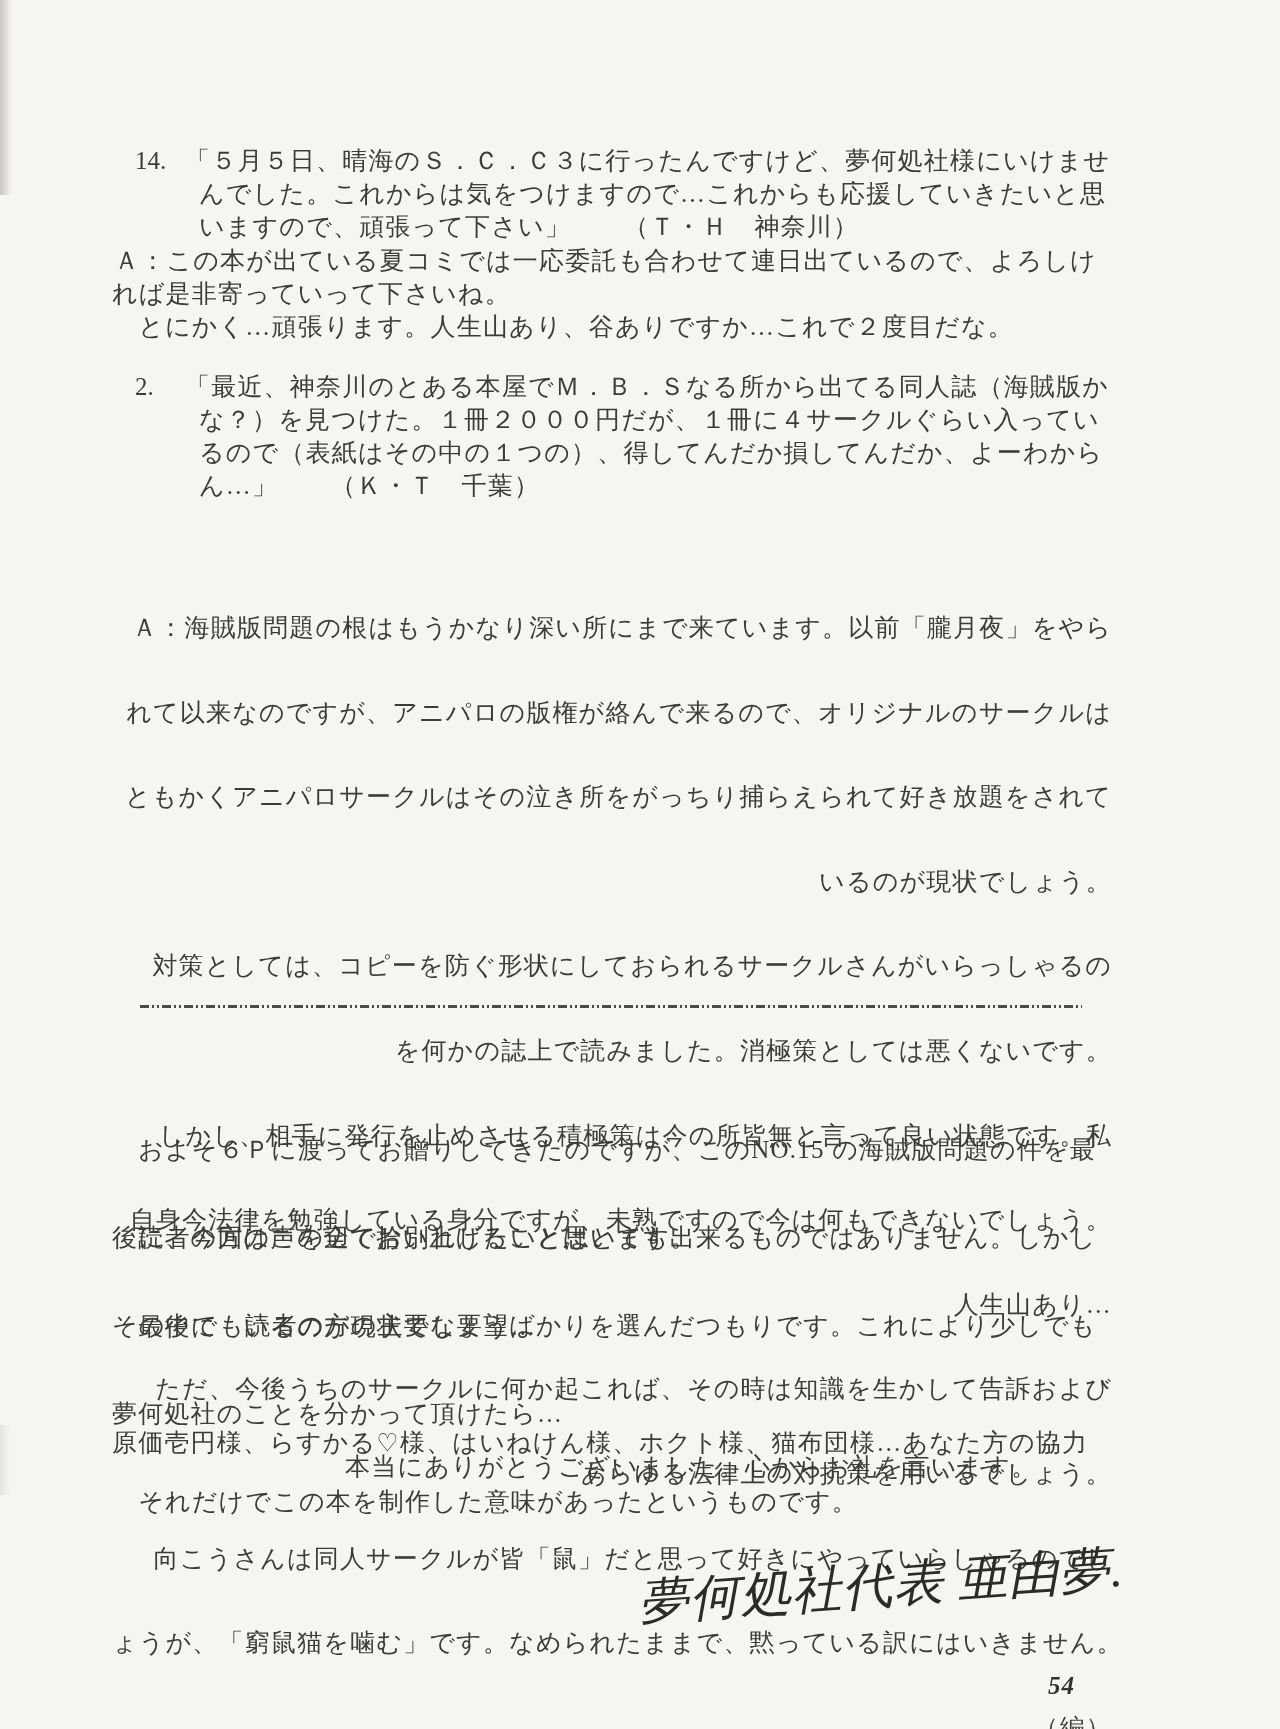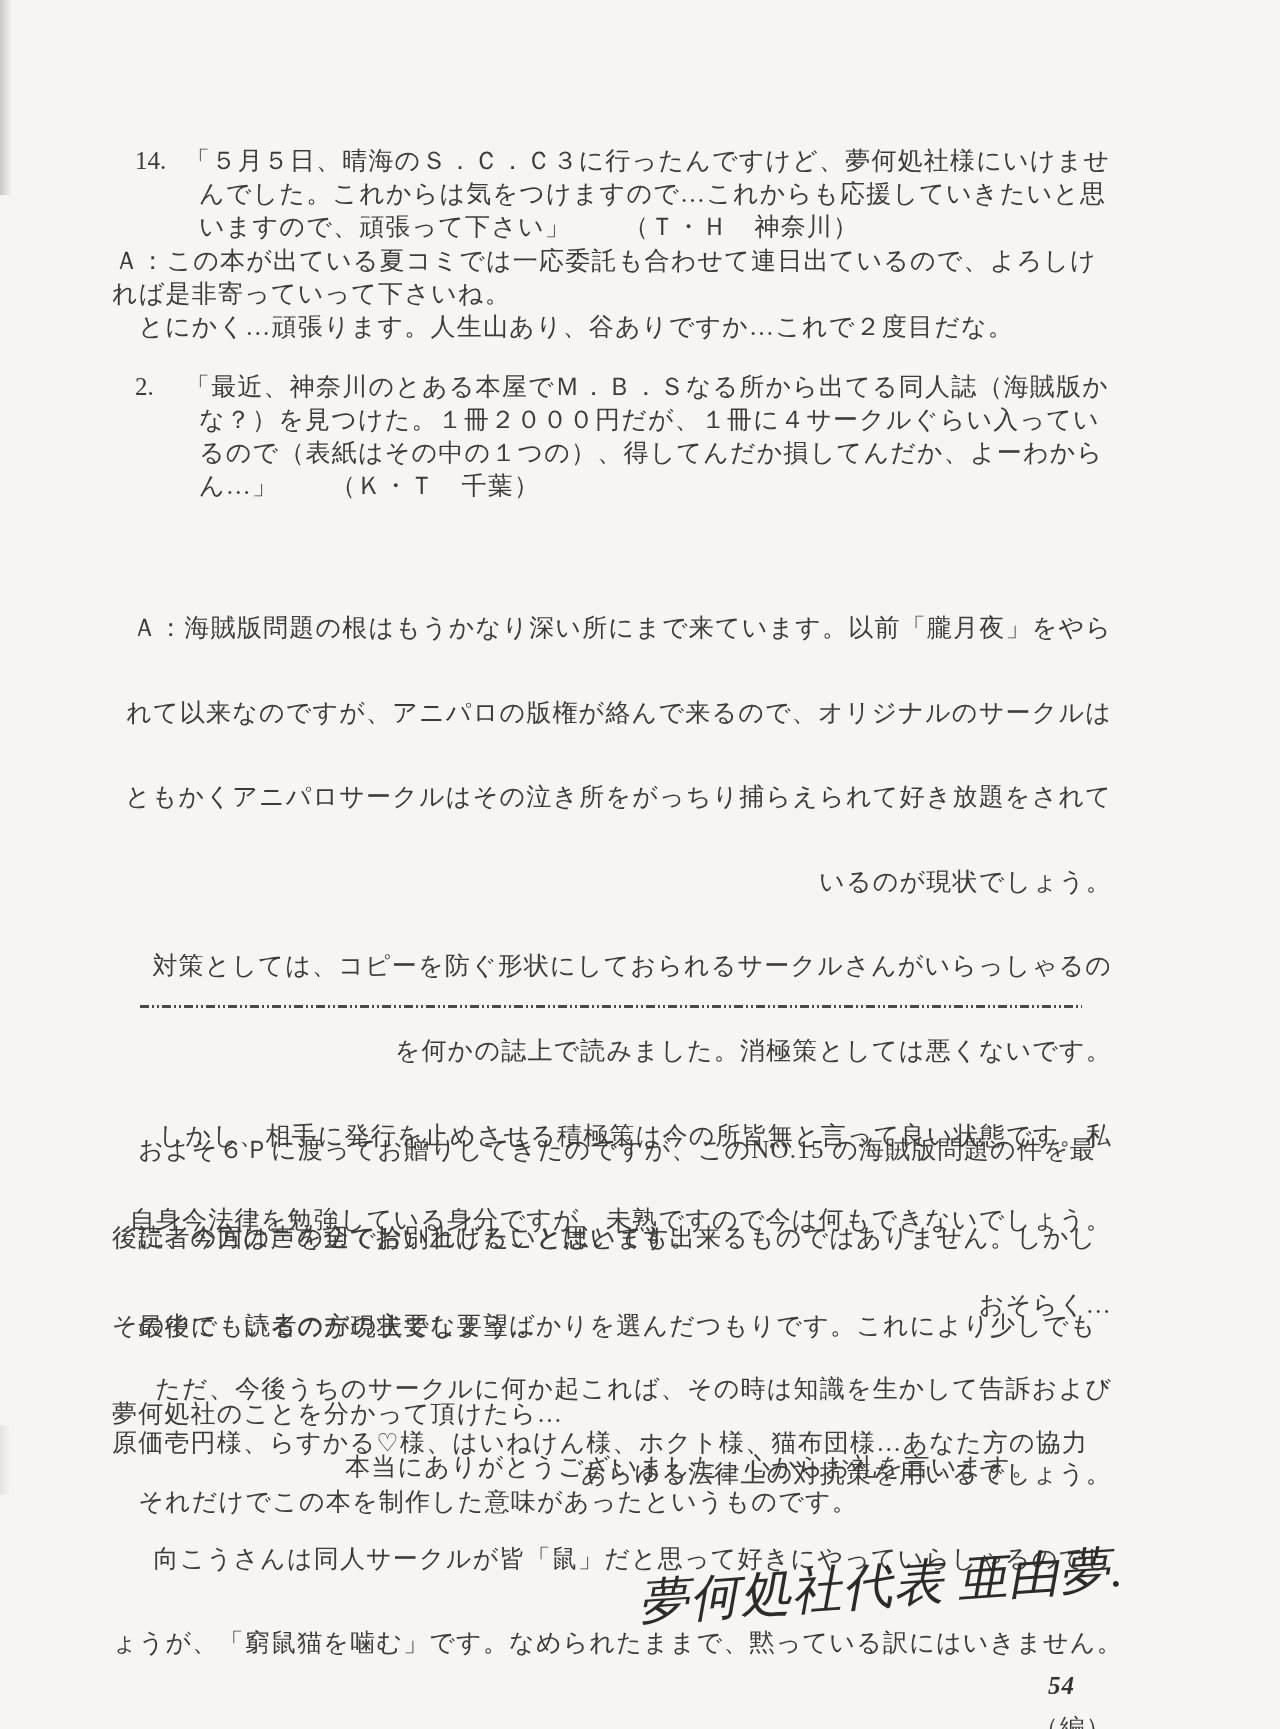--- a/index.html
+++ b/index.html
@@ -120,21 +120,21 @@
 
   <div class="block" style="left:112px; top:558px; width:1000px">
     <div class="bline">Ａ：海賊版問題の根はもうかなり深い所にまで来ています。以前「朧月夜」をやら</div>
     <div class="bline">れて以来なのですが、アニパロの版権が絡んで来るので、オリジナルのサークルは</div>
     <div class="bline">ともかくアニパロサークルはその泣き所をがっちり捕らえられて好き放題をされて</div>
     <div class="bline">いるのが現状でしょう。</div>
     <div class="bline">　対策としては、コピーを防ぐ形状にしておられるサークルさんがいらっしゃるの</div>
     <div class="bline">を何かの誌上で読みました。消極策としては悪くないです。</div>
     <div class="bline">　しかし、相手に発行を止めさせる積極策は今の所皆無と言って良い状態です。私</div>
     <div class="bline">自身今法律を勉強している身分ですが、未熟ですので今は何もできないでしょう。</div>
-    <div class="bline">おそらく…</div>
+    <div class="bline">人生山あり…</div>
     <div class="bline">　ただ、今後うちのサークルに何か起これば、その時は知識を生かして告訴および</div>
     <div class="bline">あらゆる法律上の対抗策を用いるでしょう。</div>
     <div class="bline">　向こうさんは同人サークルが皆「鼠」だと思って好きにやっていらしゃるのでし</div>
     <div class="bline">ょうが、「窮鼠猫を噛む」です。なめられたままで、黙っている訳にはいきません。</div>
     <div class="credit-line">（編）</div>
   </div>
 
   <div class="divider"></div>
 
   <div class="cblock" style="left:112px; top:1078px">

